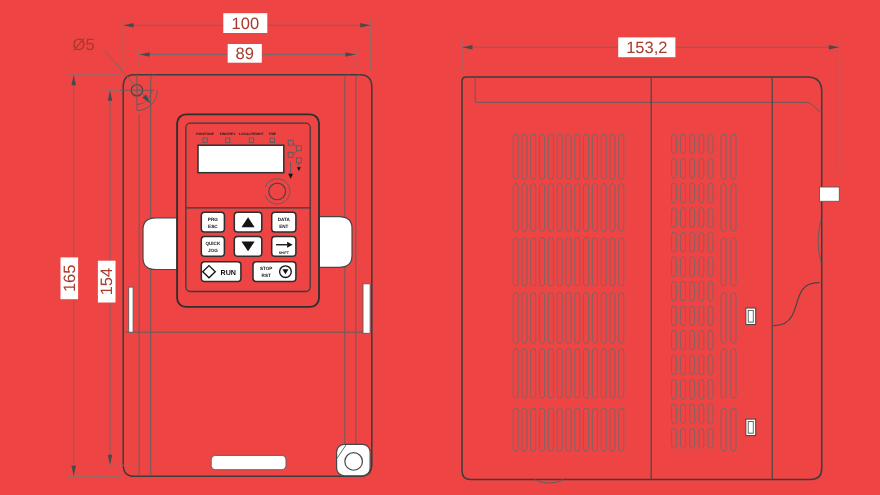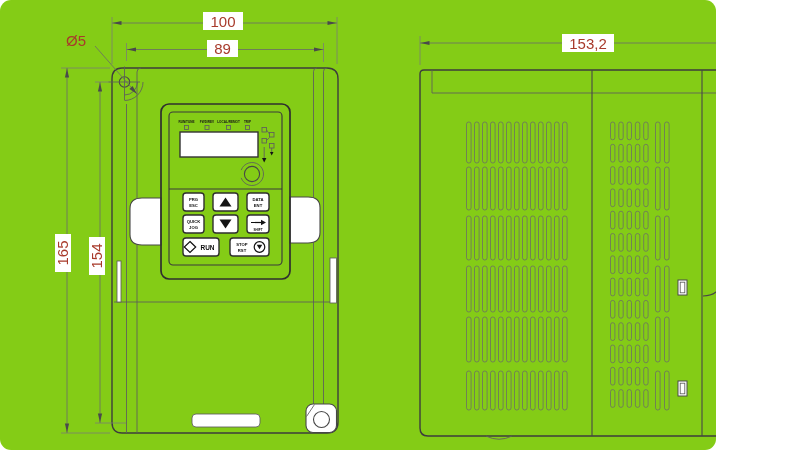--- a/index.html
+++ b/index.html
@@ -1,17 +1,17 @@
 <!DOCTYPE html>
 <html><head>
 <meta charset="utf-8">
 <style>
   html,body{margin:0;padding:0;background:#fff;}
-  .stage{position:relative;width:716px;height:450px;background:#84cc16;overflow:hidden;
-         font-family:"Liberation Sans", sans-serif;border-radius:11px;}
+  .stage{position:relative;width:800px;height:450px;background:#ef4444;overflow:hidden;
+         font-family:"Liberation Sans", sans-serif;}
   svg{display:block;}
   
   .thick{fill:none;stroke:#3d3d3d;stroke-width:1.4;}
   .med{fill:none;stroke:#474747;stroke-width:1.1;}
   .thin{fill:none;stroke:#5d5d5d;stroke-width:0.85;}
   .dimline{fill:none;stroke:#6a6a6a;stroke-width:0.8;}
   .ext{fill:none;stroke:#7a7a7a;stroke-width:0.75;}
   .wf{fill:#ffffff;}
   .arrow{fill:#4a4a4a;stroke:none;}
   .glyph{fill:#141414;stroke:none;}

